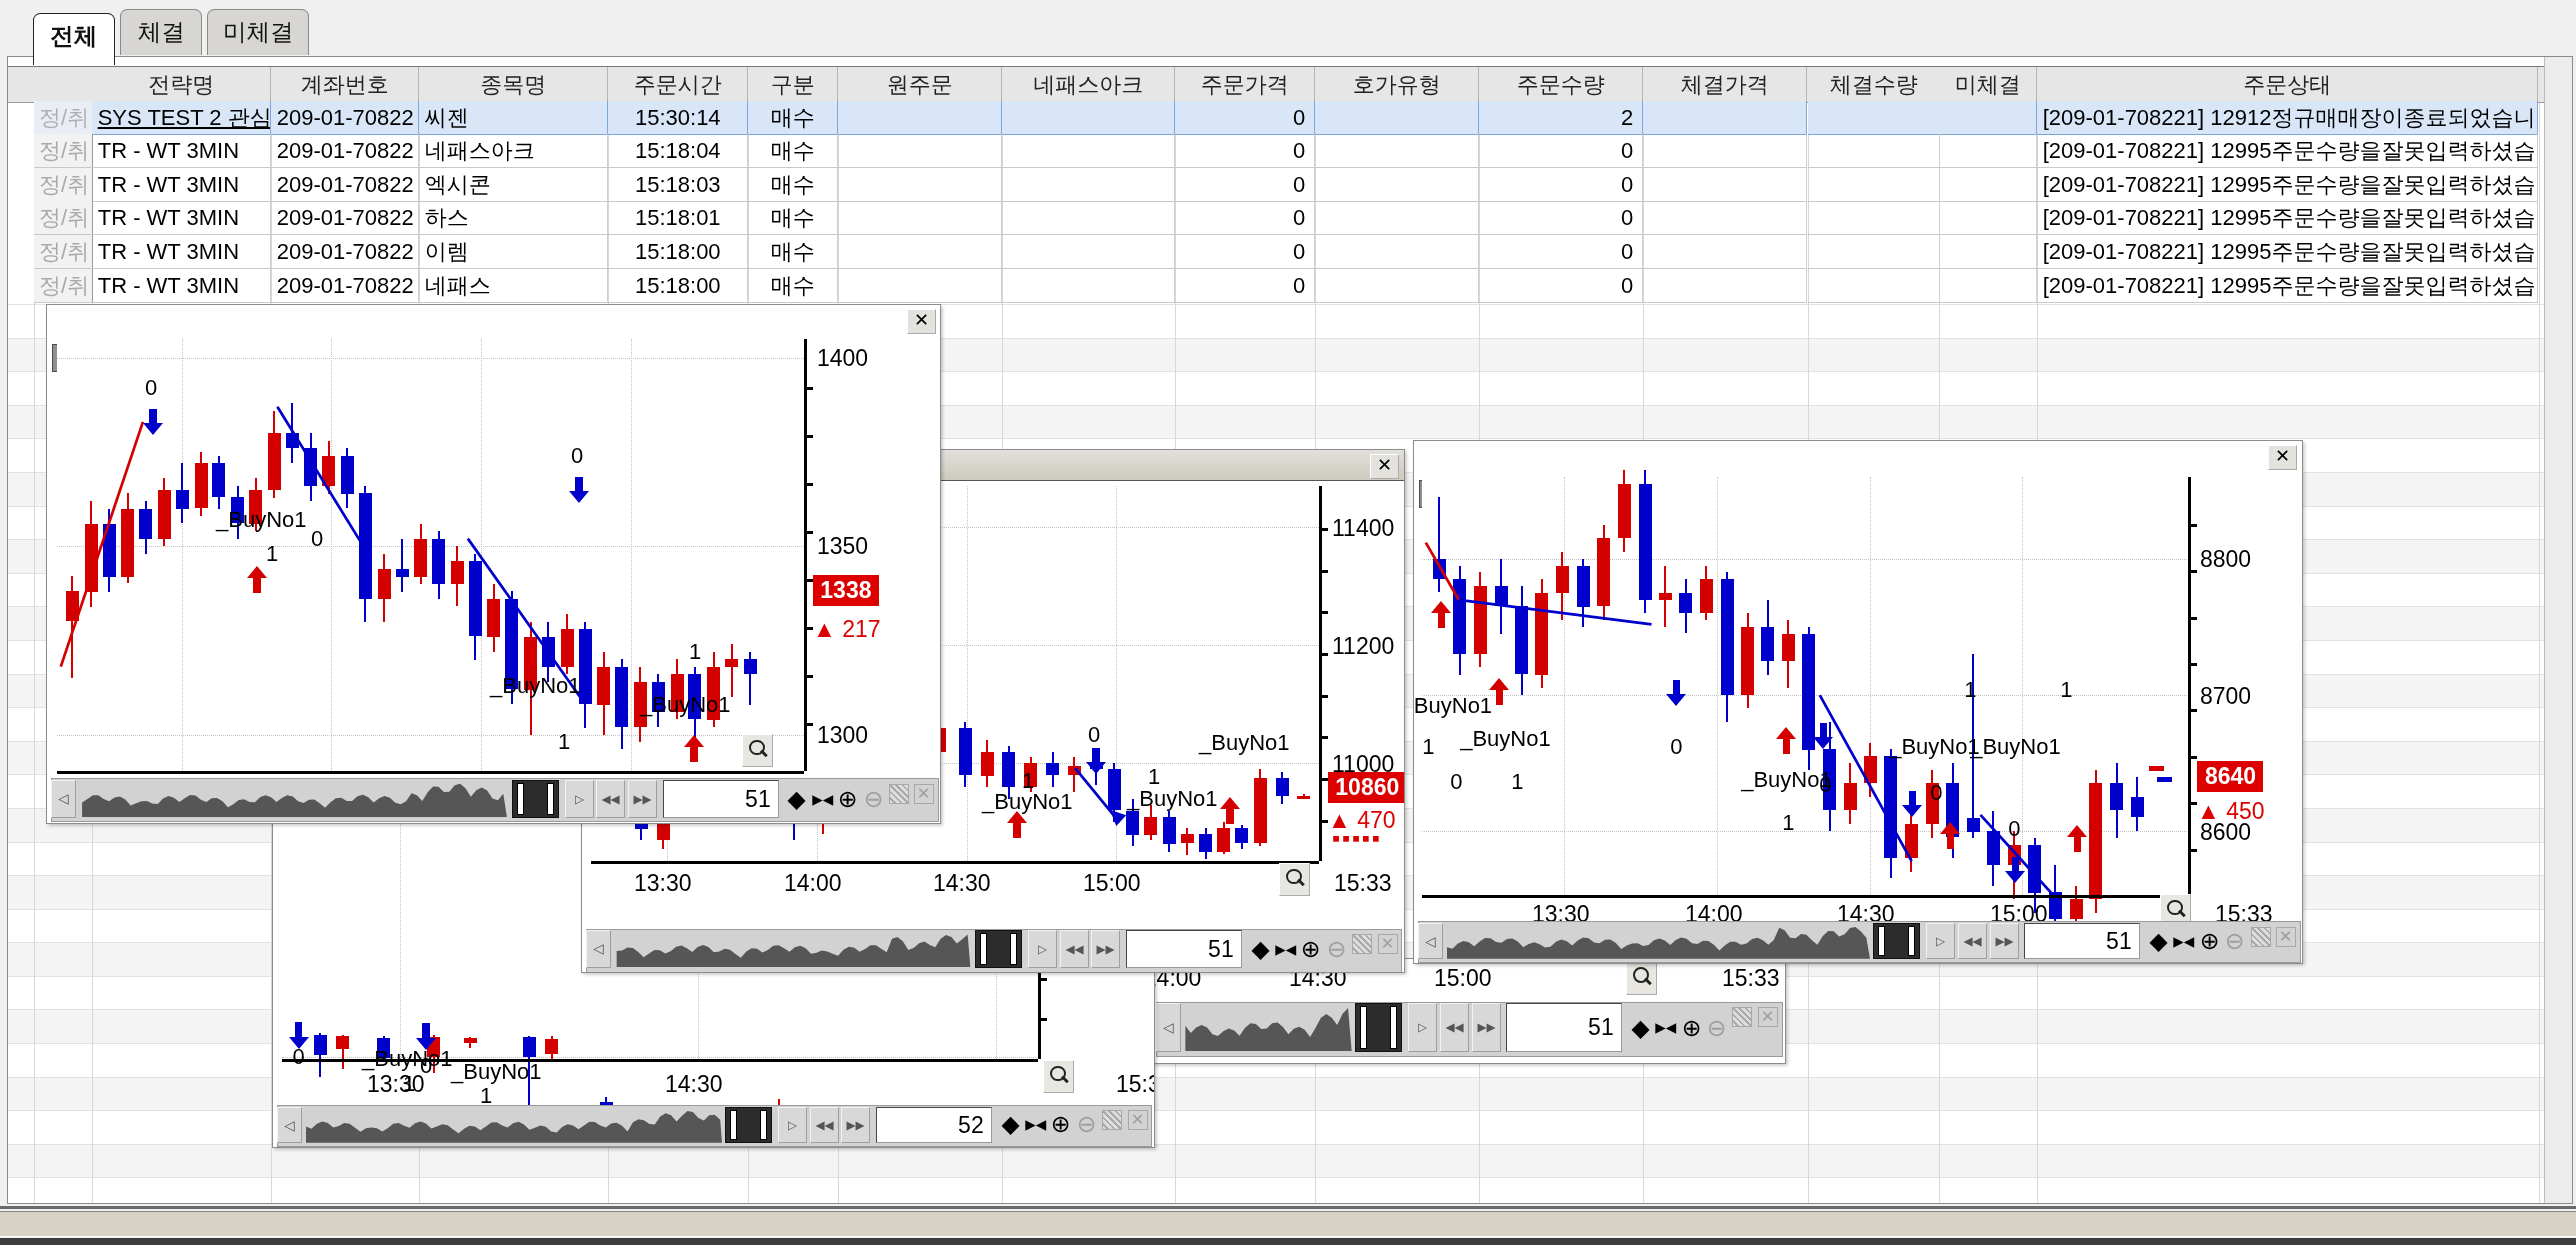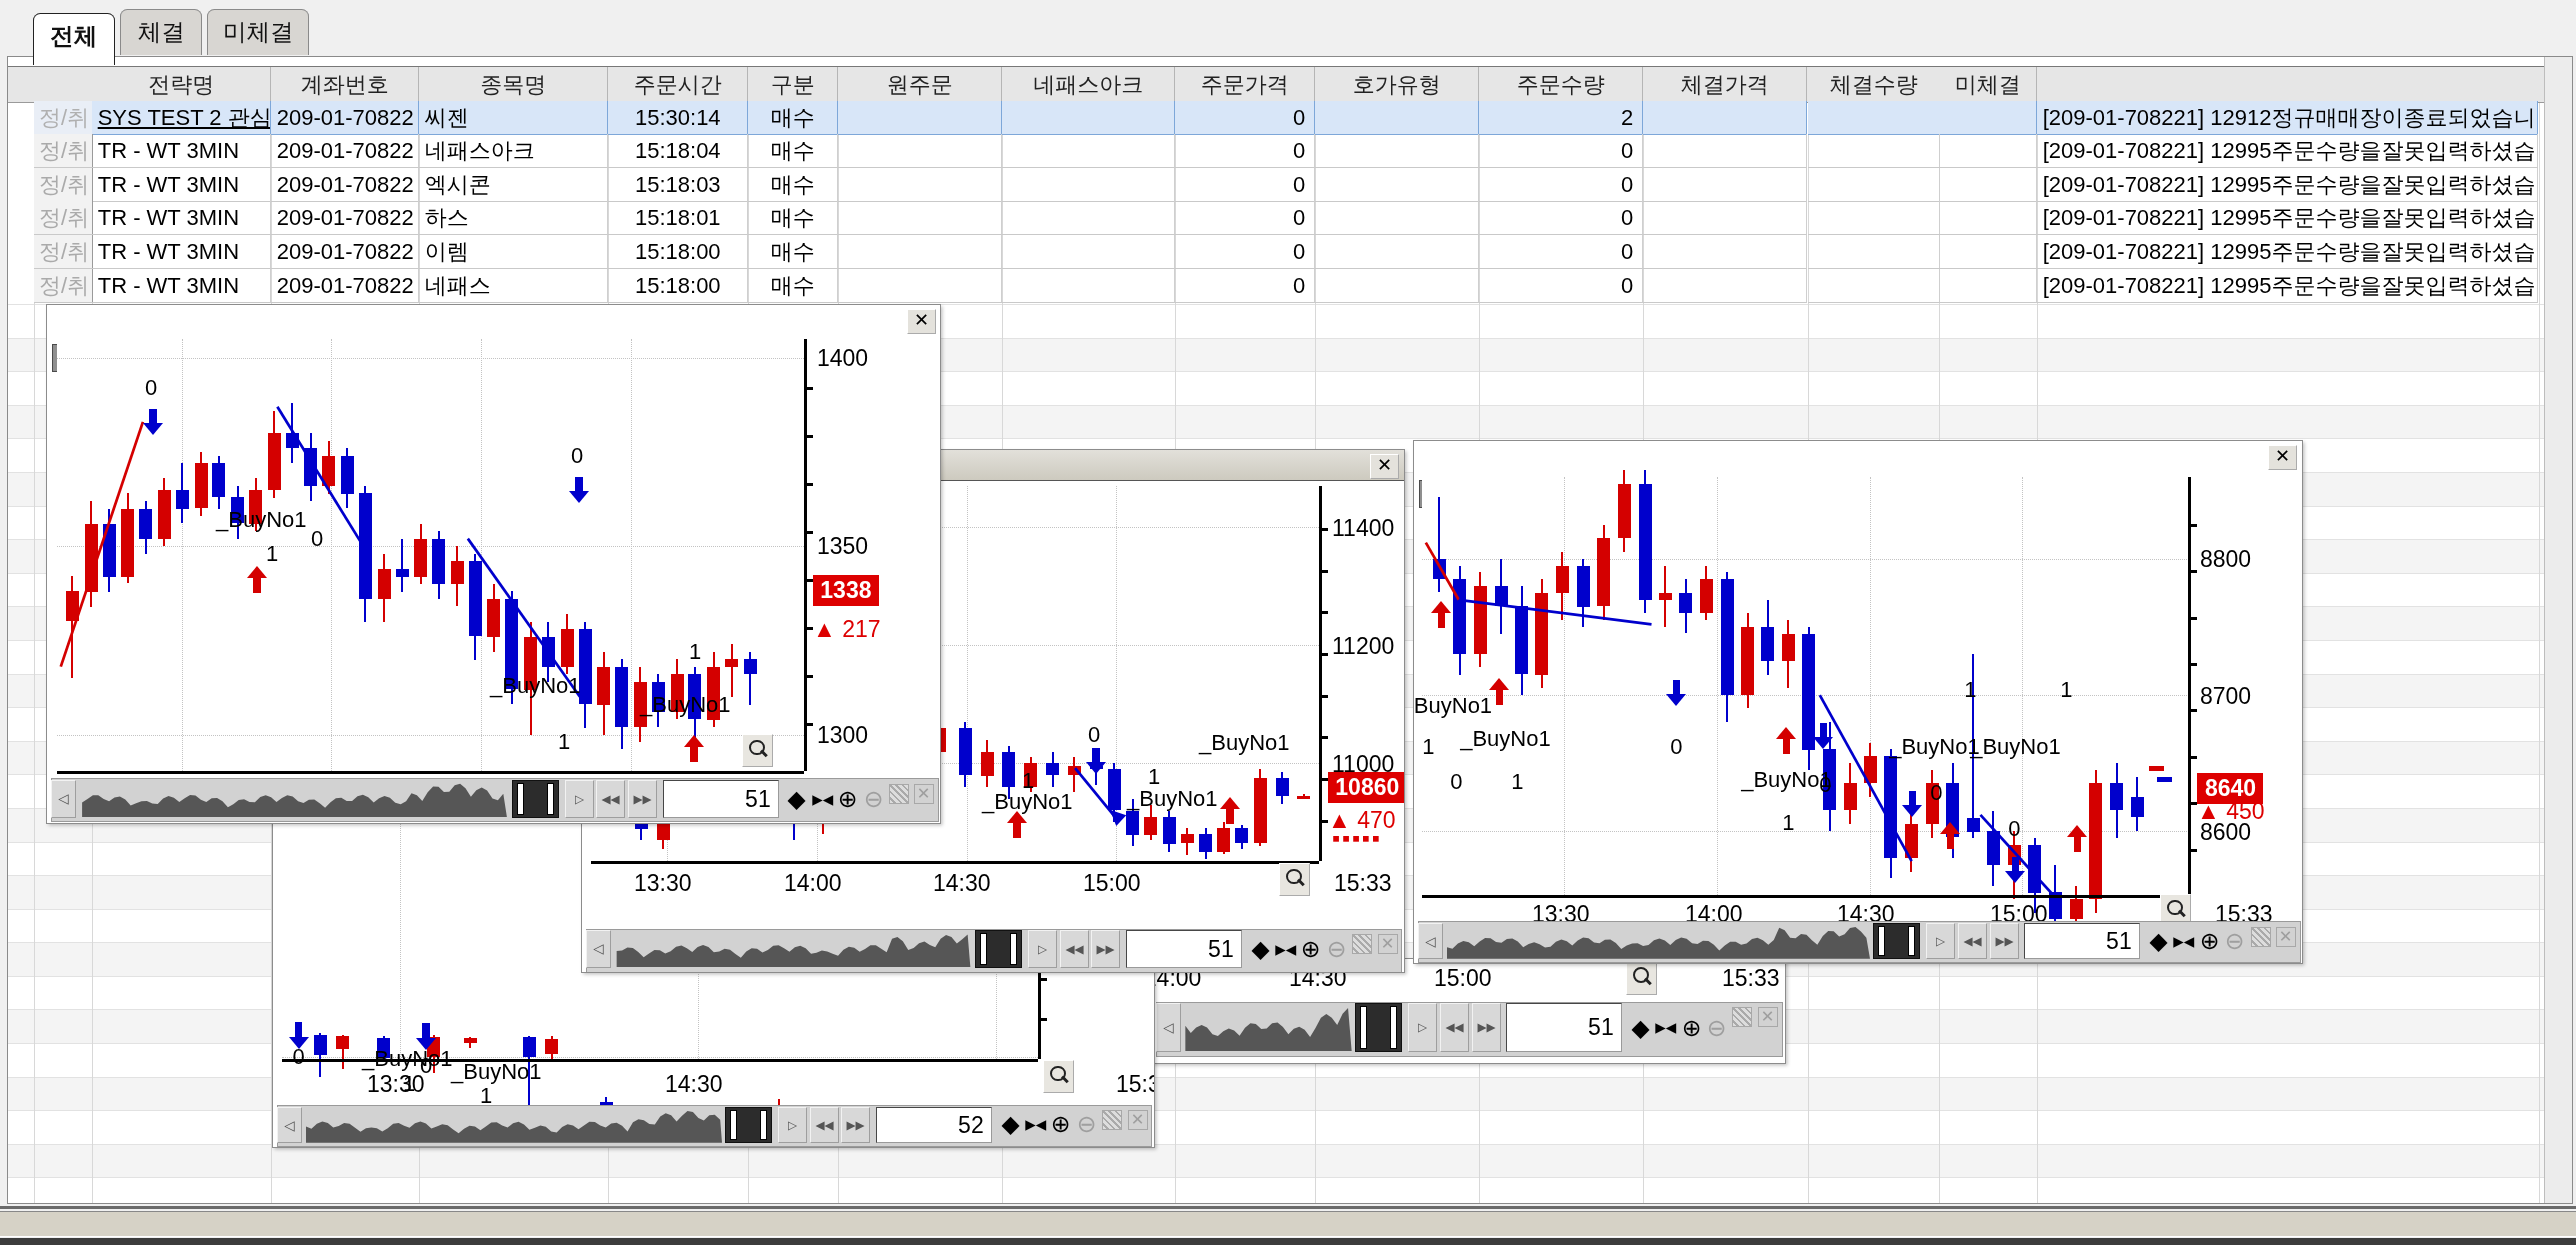--- a/index.html
+++ b/index.html
@@ -140,20 +140,21 @@
           <div class="th" style="left: 600px; width: 140px;">주문시간</div>
           <div class="th" style="left: 740px; width: 90px;">구분</div>
           <div class="th" style="left: 830px; width: 164px;">원주문</div>
           <div class="th" style="left: 994px; width: 173px;">네패스아크</div>
           <div class="th" style="left: 1167px; width: 140px;">주문가격</div>
           <div class="th" style="left: 1307px; width: 164px;">호가유형</div>
           <div class="th" style="left: 1471px; width: 164px;">주문수량</div>
           <div class="th" style="left: 1635px; width: 164px;">체결가격</div>
           <div class="th" style="left: 1800px; width: 132px;">체결수량</div>
           <div class="th" style="left: 1931px; width: 98px;">미체결</div>
+          <div class="th" style="left: 2029px; width: 501px;">주문상태</div>
         </div>
         <div class="trow sel" style="top: 44px;">
           <div class="td action" style="left: 25.4px; width: 59px;">정/취</div>
           <div class="td" style="left: 84px; width: 179px; text-decoration: underline;">SYS TEST 2 관심</div>
           <div class="td" style="left: 263px; width: 148px;">209-01-70822</div>
           <div class="td" style="left: 411px; width: 189px;">씨젠</div>
           <div class="td center" style="left: 600px; width: 140px;">15:30:14</div>
           <div class="td center" style="left: 740px; width: 90px;">매수</div>
           <div class="td" style="left: 830px; width: 164px;"></div>
           <div class="td" style="left: 994px; width: 173px;"></div>
@@ -659,21 +660,21 @@
         <div class="axistick" style="left: 774px; top: 129px;"></div>
         <div class="axistick" style="left: 774px; top: 176px;"></div>
         <div class="axistick" style="left: 774px; top: 222px;"></div>
         <div class="axistick" style="left: 774px; top: 268px;"></div>
         <div class="axistick" style="left: 774px; top: 315px;"></div>
         <div class="axistick" style="left: 774px; top: 361px;"></div>
         <div class="axistick" style="left: 774px; top: 408px;"></div>
         <div class="ylab" style="left: 786px; top: 105px;">8800</div>
         <div class="ylab" style="left: 786px; top: 242px;">8700</div>
         <div class="ylab" style="left: 786px; top: 378px;">8600</div>
-        <div class="pbox" style="left: 783px; top: 332px; padding-left: 8px;">8640</div>
+        <div class="pbox" style="left: 783px; top: 320px; padding-left: 8px;">8640</div>
         <div class="chg" style="left: 783px; top: 357px;">▲ 450</div>
         <div class="axisline" style="left: 8.2px; top: 454px; width: 765px; height: 2.7px;"></div>
         <div class="xlab" style="left: 118px; top: 460px;">13:30</div>
         <div class="xlab" style="left: 271px; top: 460px;">14:00</div>
         <div class="xlab" style="left: 423px; top: 460px;">14:30</div>
         <div class="xlab" style="left: 576px; top: 460px;">15:00</div>
         <div class="magbtn" style="left: 746px; top: 453px;">
           <div class="lens"></div>
           <div class="handle"></div>
         </div>

